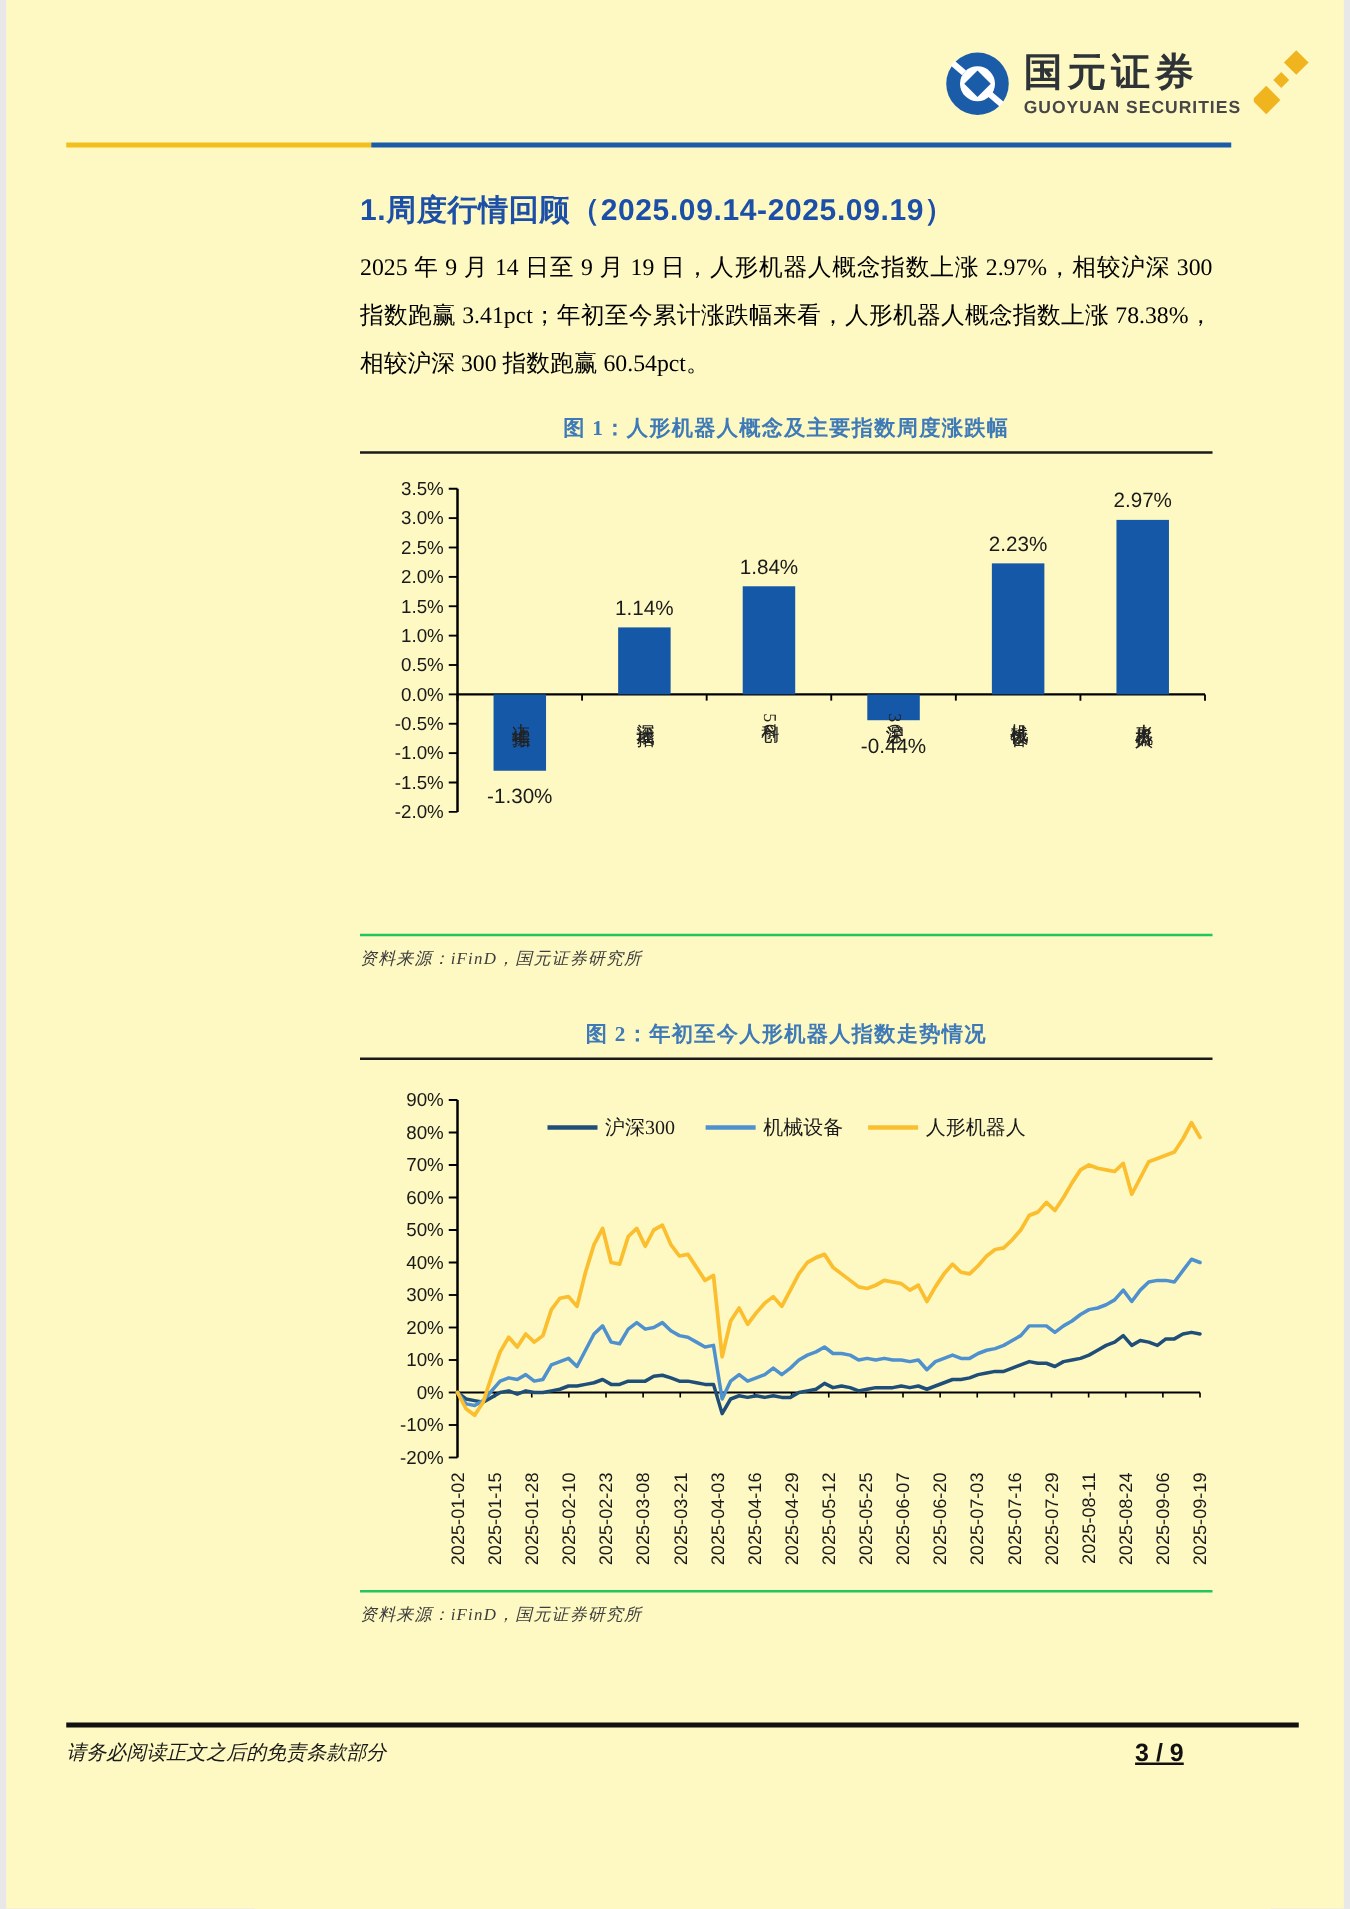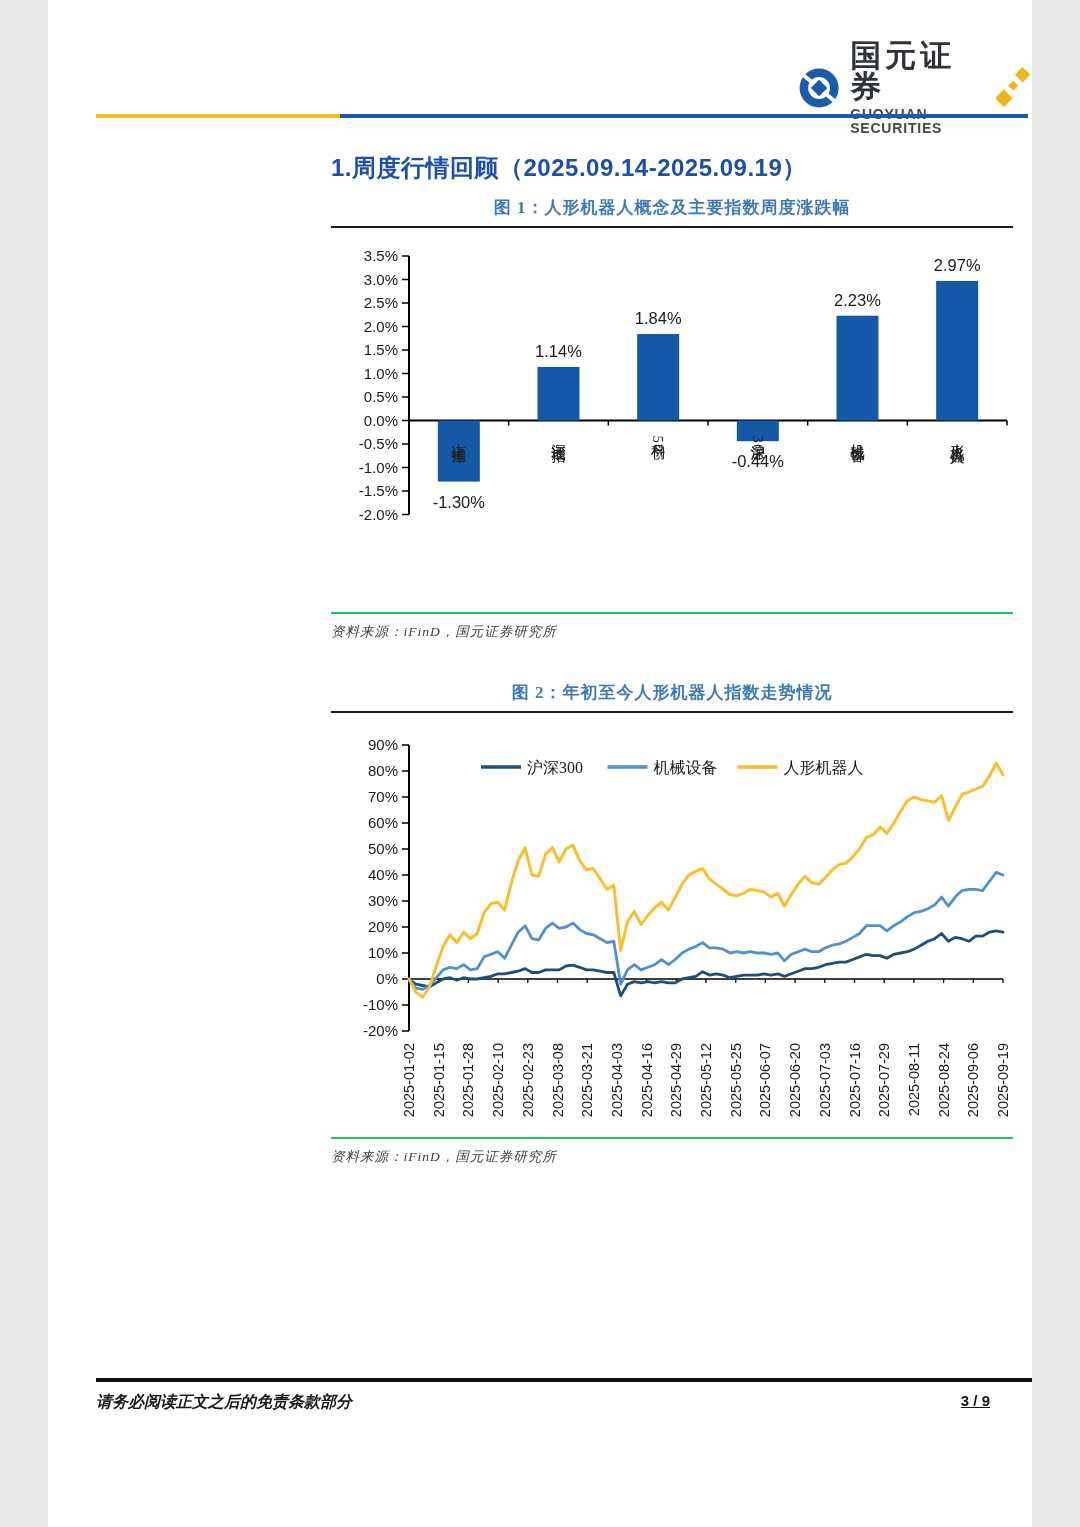--- a/index.html
+++ b/index.html
@@ -1,16 +1,16 @@
 <!DOCTYPE html>
 <html><head>
 <meta charset="utf-8">
 <style>
   html,body{margin:0;padding:0;background:#e8e8e8;}
-  .page{position:relative;width:984px;height:1527px;background:#ffffff;margin:0 auto;
+  .page{position:relative;width:1070px;height:1527px;background:#fef9c3;margin:0 auto;
         font-family:"Liberation Sans",sans-serif;overflow:hidden;}
   
   .logo{position:absolute;left:750px;top:40px;display:flex;align-items:center;gap:10px;}
   .logo-text{display:flex;flex-direction:column;line-height:1;}
   .logo-cn{font-size:31px;font-weight:bold;color:#2e3338;letter-spacing:4px;font-family:"Liberation Serif",serif;}
   .logo-en{font-size:14px;font-weight:bold;color:#474747;letter-spacing:0.8px;margin-top:5px;}
   .header-rule{position:absolute;left:48px;top:114px;width:932px;height:4px;display:flex;}
   .header-rule .gold{width:244px;height:100%;background:#F2C01E;}
   .header-rule .blue{flex:1;height:100%;background:#1B5CA8;}
   
@@ -24,22 +24,22 @@
         padding-bottom:7px;border-bottom:2px solid #1a1a1a;letter-spacing:1px;text-align:center;}
   .fig-chart{padding-top:12px;}
   .fig-chart.bar{height:372px;}
   .fig-chart.line{height:412px;}
   .fig-source{border-top:2px solid #22c55e;padding-top:9px;font-size:13.5px;color:#3d3d3d;
         font-family:"Liberation Serif",serif;font-style:italic;letter-spacing:1px;}
   .fig-gap{height:40px;}
   
   .footer-rule{position:absolute;left:48px;top:1378px;width:986px;height:4px;background:#111;}
   .footer-row{position:absolute;left:48px;top:1392px;width:986px;display:flex;justify-content:space-between;align-items:flex-start;}
-  .footer-disc{font-size:16px;font-family:"Liberation Serif",serif;font-style:italic;font-weight:bold;color:#1a1a1a;}
-  .footer-page{font-size:15px;font-weight:bold;color:#111;margin-right:92px;text-decoration:underline;}
+  .footer-disc{font-size:16px;font-family:"Liberation Serif",serif;font-style:italic;font-weight:normal;color:#1a1a1a;}
+  .footer-page{font-size:20px;font-weight:bold;color:#111;margin-right:92px;text-decoration:underline;}
   svg text{font-family:"Liberation Sans",sans-serif;}
 </style>
 </head>
 <body>
 
 <div class="page">
 
   <header>
     <div class="logo">
       <svg width="54" height="54" viewBox="0 0 54 54">
@@ -60,20 +60,21 @@
       </svg>
     </div>
     <div class="header-rule">
       <span class="gold"></span>
       <span class="blue"></span>
     </div>
   </header>
 
   <main class="main-col">
     <h1 class="sec-title">1.周度行情回顾（2025.09.14-2025.09.19）</h1>
+    <p class="body-par">2025 年 9 月 14 日至 9 月 19 日，人形机器人概念指数上涨 2.97%，相较沪深 300 指数跑赢 3.41pct；年初至今累计涨跌幅来看，人形机器人概念指数上涨 78.38%，相较沪深 300 指数跑赢 60.54pct。</p>
 
     <section class="figure">
       <div class="fig-caption">图 1：人形机器人概念及主要指数周度涨跌幅</div>
       <div class="fig-chart bar">
         <svg id="barChart" width="682" height="300" viewBox="0 0 682 300">
             <line x1="78" y1="16" x2="78" y2="274.5" stroke="#000" stroke-width="2"></line>
             <line x1="71" y1="16" x2="78" y2="16" stroke="#000" stroke-width="1.5"></line>
             <text x="67" y="21" text-anchor="end" font-size="15" fill="#1a1a1a">3.5%</text>
             <line x1="71" y1="39.5" x2="78" y2="39.5" stroke="#000" stroke-width="1.5"></line>
             <text x="67" y="44.5" text-anchor="end" font-size="15" fill="#1a1a1a">3.0%</text>

